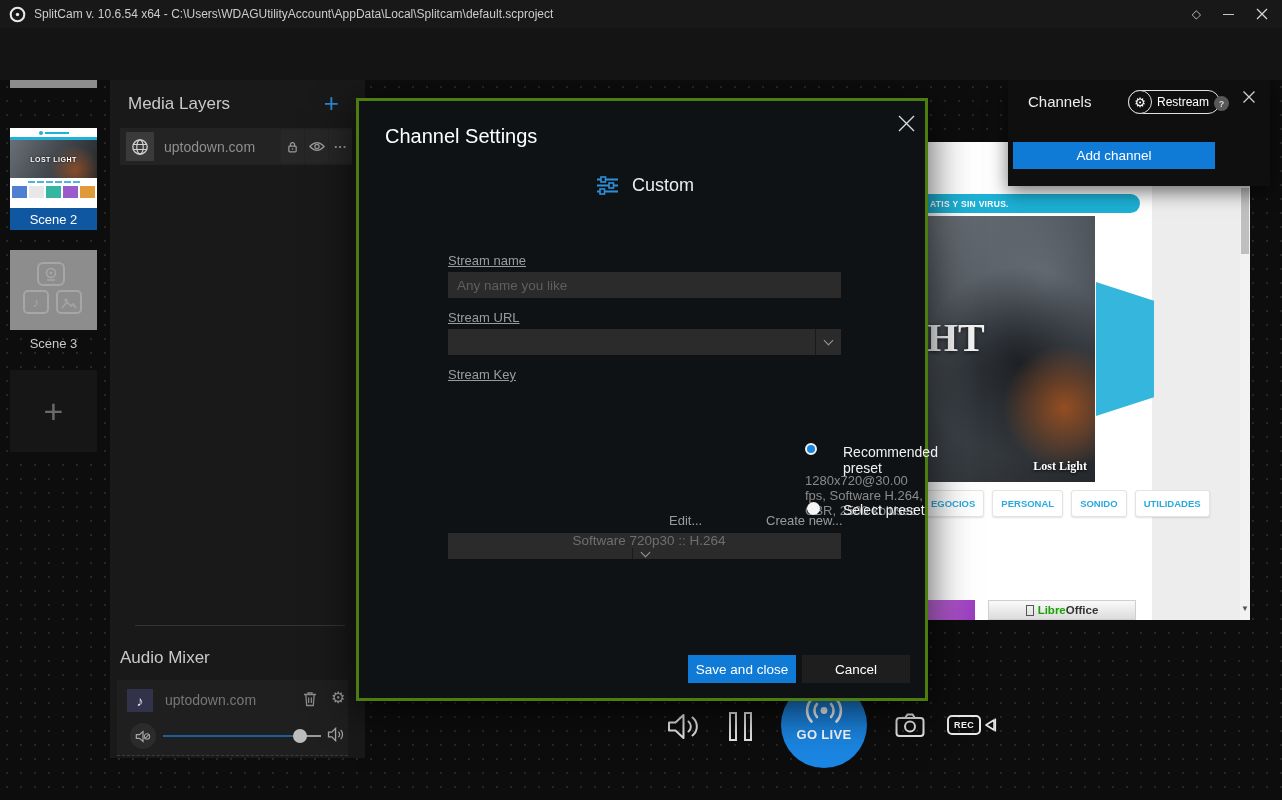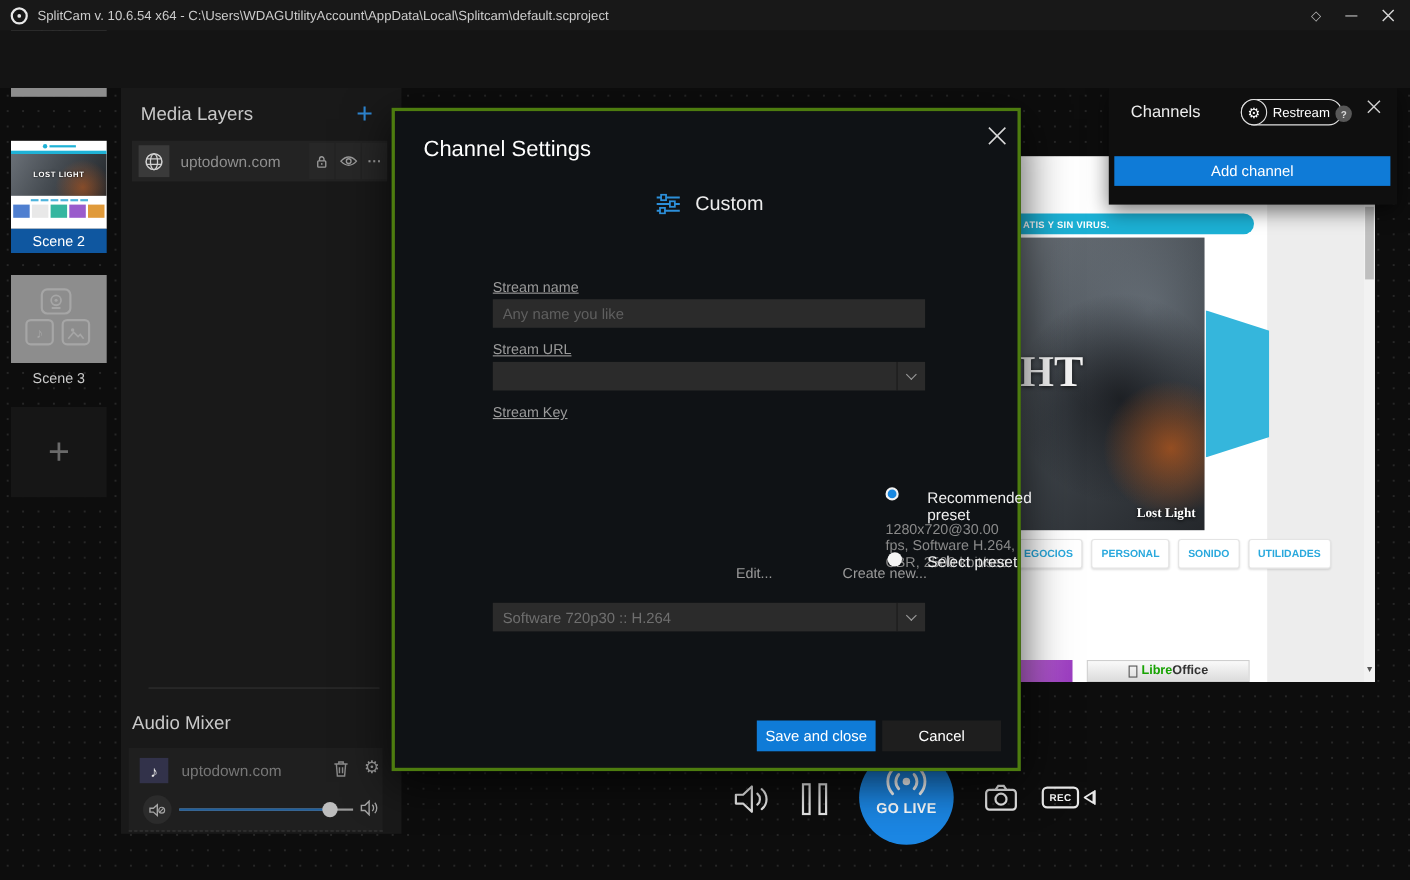--- a/index.html
+++ b/index.html
@@ -96,21 +96,21 @@
   .pv-libre span { color:#333; font-weight:bold; }
 
   
   .channels { position:absolute; left:1008px; top:80px; width:262px; height:106px; background:#0f0f0f; z-index:30; box-shadow:0 6px 18px rgba(0,0,0,.55); }
   .ch-title { position:absolute; left:20px; top:13px; color:#ededed; font-size:15px; }
   .restream-pill { position:absolute; left:120px; top:10px; height:24px; border:1px solid #e0e0e0; border-radius:13px; display:flex; align-items:center; padding:0 10px 0 0; color:#fff; }
   .restream-gear { width:24px; height:24px; border:1px solid #e0e0e0; border-radius:50%; margin-left:-1px; display:flex; align-items:center; justify-content:center; font-size:13px; color:#fff; background:#0f0f0f; }
   .restream-label { font-size:12px; margin-left:5px; }
   .help-badge { position:absolute; left:206px; top:16px; width:15px; height:15px; border-radius:50%; background:#585858; color:#d8d8d8; font-size:9px; font-weight:bold; display:flex; align-items:center; justify-content:center; }
   .ch-close { position:absolute; left:234px; top:10px; }
-  .add-channel { position:absolute; left:5px; top:62px; width:251px; height:27px; background:#0f7bd7; color:#fff; font-size:13.5px; display:flex; align-items:center; justify-content:center; }
+  .add-channel { position:absolute; left:5px; top:62px; width:202px; height:27px; background:#0f7bd7; color:#fff; font-size:13.5px; display:flex; align-items:center; justify-content:center; }
 
   
   .modal { position:absolute; left:356px; top:98px; width:572px; height:603px; background:#0f1215; border:3px solid #4d7c0f; z-index:60; box-shadow:0 10px 40px rgba(0,0,0,.7); }
   .m-title { position:absolute; left:26px; top:24px; color:#fff; font-size:20px; }
   .m-close { position:absolute; left:538px; top:13px; }
   .m-mode { position:absolute; left:0; top:74px; width:572px; display:flex; align-items:center; justify-content:center; gap:13px; }
   .m-mode-label { color:#ececec; font-size:18px; }
   .m-label { position:absolute; left:89px; color:#9b9b9b; font-size:13px;text-decoration:underline; }
   .m-input { position:absolute; left:89px; width:393px; height:26px; background:#2b2b2b; border:none; outline:none; color:#cfcfcf; font-size:13.5px; padding:0 9px; font-family:"Liberation Sans",sans-serif; }
   .m-input::placeholder { color:#5f5f5f; opacity:1; }
@@ -373,21 +373,21 @@
 
     <div class="radio-on" style="top:342px;"></div>
     <div class="m-radio-label" style="top:343px;">Recommended preset</div>
     <div class="m-details" style="top:372px;">1280x720@30.00 fps, Software H.264, CBR, 2500 kbit/sec</div>
 
     <div class="radio-off" style="top:401px;"></div>
     <div class="m-radio-label" style="top:401px;">Select preset</div>
     <div class="m-link" style="left:310px;top:412px;">Edit...</div>
     <div class="m-link" style="left:407px;top:412px;">Create new...</div>
 
-    <div class="m-select" style="top:447px;">
+    <div class="m-select" style="top:432px;flex-direction:column;">
       <div class="val">Software 720p30 ::  H.264</div>
       <div class="dd">
           <span class="chev"></span>
         </div>
     </div>
 
     <div class="m-btn m-save">Save and close</div>
     <div class="m-btn m-cancel">Cancel</div>
   </div>
 

